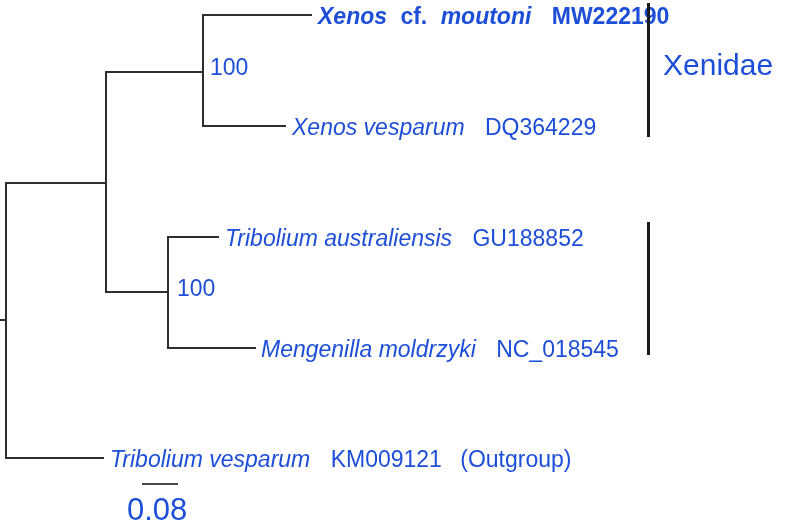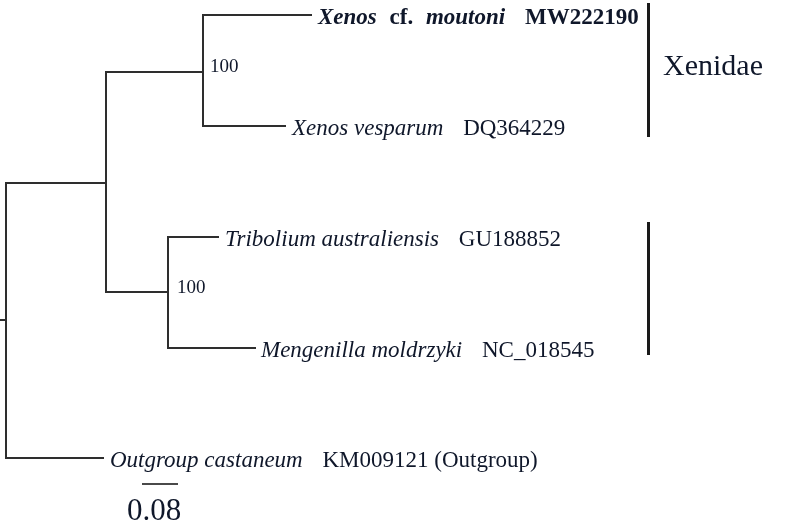--- a/index.html
+++ b/index.html
@@ -5,22 +5,22 @@
   html, body {
     margin: 0;
     padding: 0;
     background: #ffffff;
   }
   #figure {
     position: relative;
     width: 800px;
     height: 520px;
     background: #ffffff;
-    font-family: Liberation Serif, serif;
-    color: #0f172a;
+    font-family: Liberation Sans, sans-serif;
+    color: #1d4ed8;
     overflow: hidden;
   }
   .h-line {
     position: absolute;
     height: 2px;
     background: #2e2e2e;
   }
   .v-line {
     position: absolute;
     width: 2px;
@@ -35,24 +35,24 @@
     position: absolute;
     white-space: nowrap;
     font-size: 23px;
     line-height: 1;
     transform: translateY(-50%);
   }
   .tip.bold { font-weight: 700; }
   .it { font-style: italic; }
   .seg-gap { margin-left: 7px; }
   .acc { margin-left: 14px; }
-  .note { }
+  .note { margin-left: 12px; }
   .support {
     position: absolute;
-    font-size: 19px;
+    font-size: 23px;
     line-height: 1;
   }
   .family-label {
     position: absolute;
     font-size: 30px;
     line-height: 1;
     white-space: nowrap;
   }
   .scale-label {
     position: absolute;
@@ -100,21 +100,21 @@
     <span class="it">Tribolium australiensis</span>
     <span class="acc">GU188852</span>
   </div>
 
   <div class="tip" style="left:261px; top:349px;">
     <span class="it">Mengenilla moldrzyki</span>
     <span class="acc">NC_018545</span>
   </div>
 
   <div class="tip" style="left:110px; top:459px;">
-    <span class="it">Outgroup castaneum</span>
+    <span class="it">Tribolium vesparum</span>
     <span class="acc">KM009121</span>
     <span class="note">(Outgroup)</span>
   </div>
 
   <div class="support" style="left:210px; top:56px;">100</div>
   <div class="support" style="left:177px; top:277px;">100</div>
 
   <div class="clade-bar" style="left:647px; top:3px;   height:134px;"></div>
   <div class="family-label" style="left:663px; top:50px;">Xenidae</div>
   <div class="clade-bar" style="left:647px; top:222px; height:133px;"></div>

